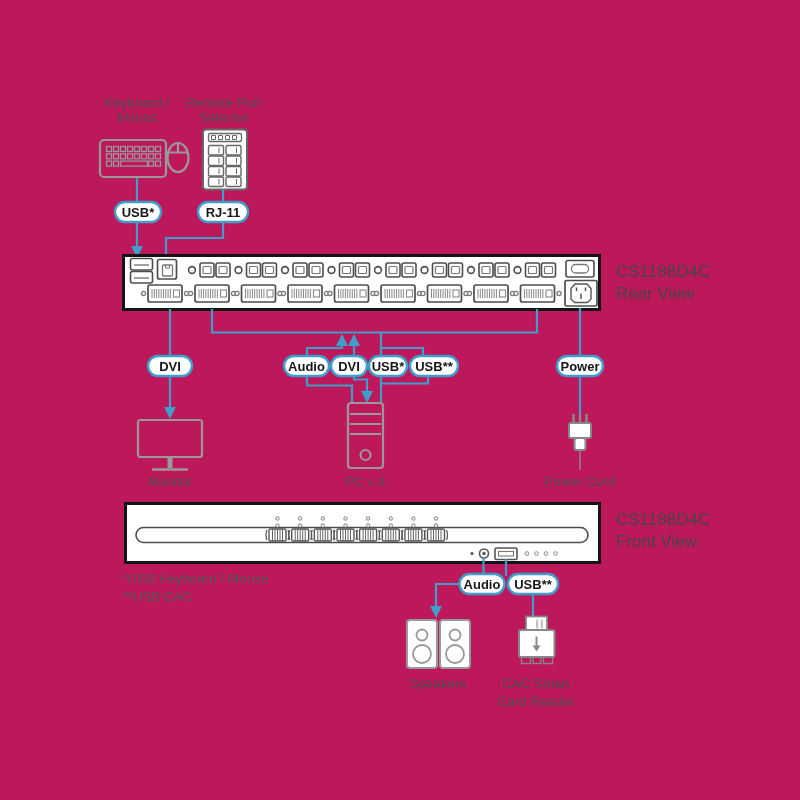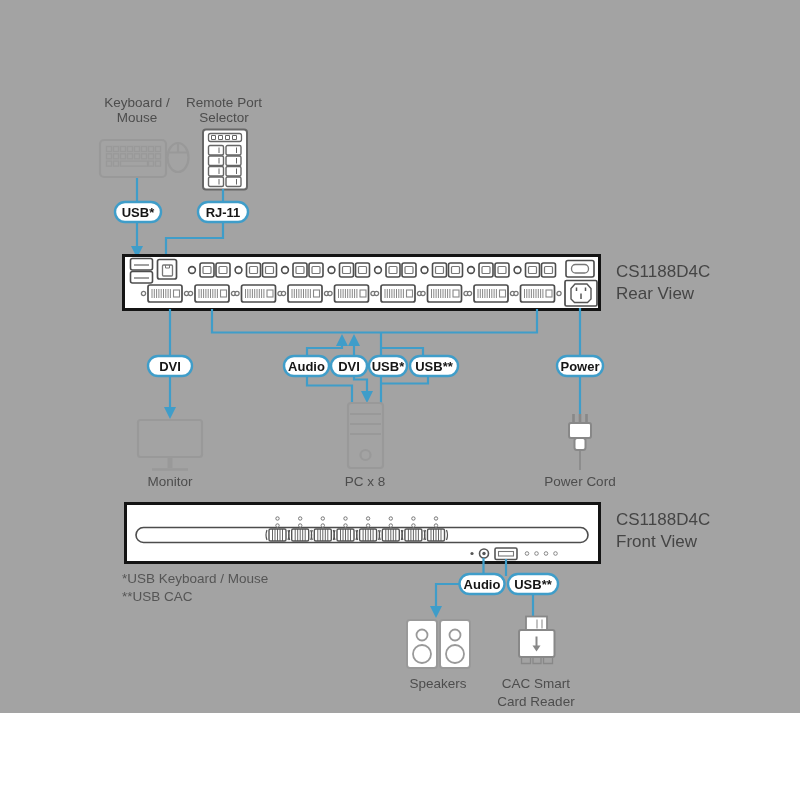--- a/index.html
+++ b/index.html
@@ -1,16 +1,16 @@
 <!DOCTYPE html>
 <html><head>
 <meta charset="utf-8">
 <style>
   html,body{margin:0;padding:0;background:#fff;}
-  .stage{position:relative;width:800px;height:713px;background:#a3a3a3;overflow:hidden;}
+  .stage{position:relative;width:800px;height:800px;background:#be185d;overflow:hidden;}
   svg{display:block;}
   .blue{stroke:#3f9dc9;stroke-width:2.2;fill:none;}
   .af{fill:#3f9dc9;stroke:none;}
   .pill{fill:#ffffff;stroke:#3f9dc9;stroke-width:2.4;}
   .ptxt{font:bold 13px "Liberation Sans",sans-serif;fill:#161616;text-anchor:middle;}
   .lbl{font:13.5px "Liberation Sans",sans-serif;fill:#4d4d4d;text-anchor:middle;}
   .ttl{font:17px "Liberation Sans",sans-serif;fill:#454545;}
   .fnote{font:13.5px "Liberation Sans",sans-serif;fill:#555555;}
   .gr{stroke:#999999;fill:none;stroke-width:2.2;}
   .panel{fill:#ffffff;stroke:#141414;stroke-width:3;}

